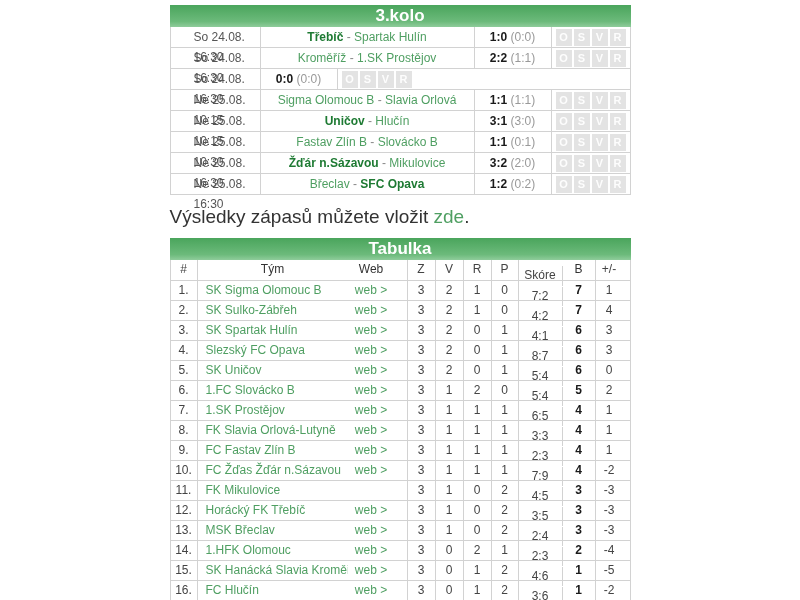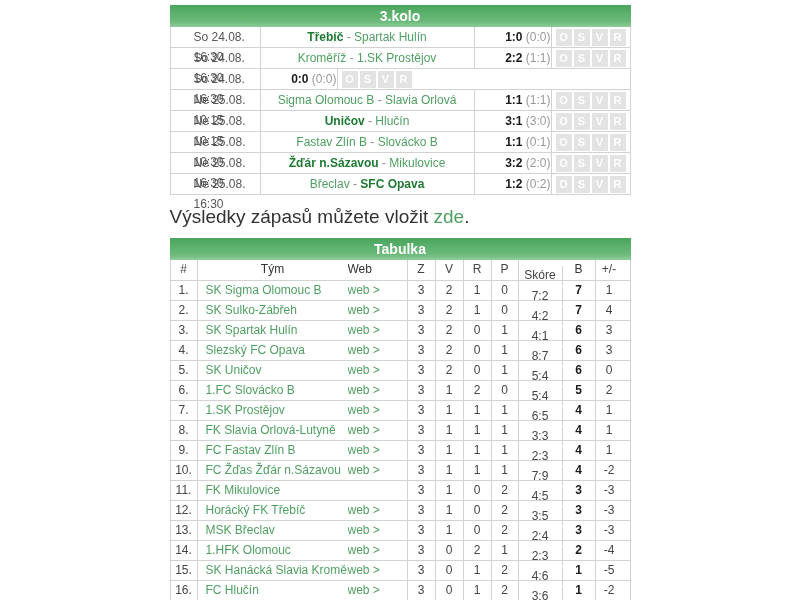--- a/index.html
+++ b/index.html
@@ -2,51 +2,51 @@
 <html><head>
 <meta charset="utf-8">
 <style>
   * { margin:0; padding:0; box-sizing:border-box; }
   html,body { background:#fff; }
   .page { width:800px; height:600px; background:#fff; font-family:"Liberation Sans",sans-serif; overflow:hidden; }
   .wrap { width:461px; margin:0 auto; padding-top:5px; }
 
   .bar {
     height:22px; line-height:22px; text-align:center;
-    color:#fff; font-weight:bold; font-size:14px;
+    color:#fff; font-weight:bold; font-size:17px;
     background:linear-gradient(to bottom,#4aa55c 0%,#6cba7b 75%,#8fcc9b 100%);
   }
 
   .grid { border-left:1px solid #d2d2d2; border-right:1px solid #d2d2d2; }
 
   
   .m-row { display:flex; align-items:center; height:21px; border-bottom:1px solid #d2d2d2; font-size:12px; background:#fff; }
   .m-date { width:90px; padding-left:23px; color:#555; border-right:1px solid #d2d2d2; height:100%; line-height:20px; }
   .m-match { width:214px; text-align:center; border-right:1px solid #d2d2d2; height:100%; line-height:20px; white-space:nowrap; overflow:hidden; }
   .team { color:#4f9f62; text-decoration:none; cursor:pointer;text-align:center; }
   .team.winner { color:#1e7a33; font-weight:bold; }
   .vs { color:#888; }
-  .m-score { width:77px; text-align:right; border-right:1px solid #d2d2d2; height:100%; line-height:20px; white-space:nowrap; }
+  .m-score { width:77px; text-align:center; border-right:1px solid #d2d2d2; height:100%; line-height:20px; white-space:nowrap; }
   .fs { font-weight:bold; color:#1a1a1a; }
   .hs { color:#999; }
   .m-osvr { width:78px; height:100%; display:flex; align-items:center; justify-content:center; gap:2px; }
   .obox { width:16px; height:17px; background:#e3e3e3; color:#fdfdfd; font-weight:bold; font-size:11px; text-align:center; line-height:17px; cursor:pointer; }
 
   
   .note { text-align:left; font-size:19px; color:#333; padding:11px 0 10px 0; }
   .note a { color:#4f9f62; text-decoration:none; cursor:pointer; }
 
   
   .s-row { display:flex; align-items:center; height:20px; border-bottom:1px solid #d2d2d2; font-size:12px; background:#fff; }
   .s-row.head { color:#333; height:21px; }
   .c { height:100%; line-height:19px; white-space:nowrap; overflow:hidden; }
   .c-pos  { width:27px;  text-align:center; border-right:1px solid #d2d2d2; color:#444; }
   .c-team { width:150px; padding-left:8px; color:#4f9f62; cursor:pointer; }
   .s-row.head .c-team { text-align:center; padding-left:0; color:#333; cursor:default; }
-  .c-web  { width:60px;  text-align:left; padding-right:12px; color:#4f9f62; border-right:1px solid #d2d2d2; cursor:pointer; }
+  .c-web  { width:60px;  text-align:center; padding-right:12px; color:#4f9f62; border-right:1px solid #d2d2d2; cursor:pointer; }
   .s-row.head .c-web { color:#333; cursor:default; }
   .c-z,.c-v,.c-r,.c-p { width:28px; text-align:center; border-right:1px solid #d2d2d2; color:#444; }
   .c-p { width:27px; }
   .c-skore { width:44px; text-align:center; border-right:1px solid #d2d2d2; color:#444;margin-top:12px; }
   .c-b { width:33px; text-align:center; border-right:1px solid #d2d2d2; color:#1a1a1a; font-weight:bold; }
   .s-row.head .c-b { font-weight:normal; color:#333; }
   .c-diff { width:27px; text-align:center; color:#444; }
 </style>
 </head>
 <body>

